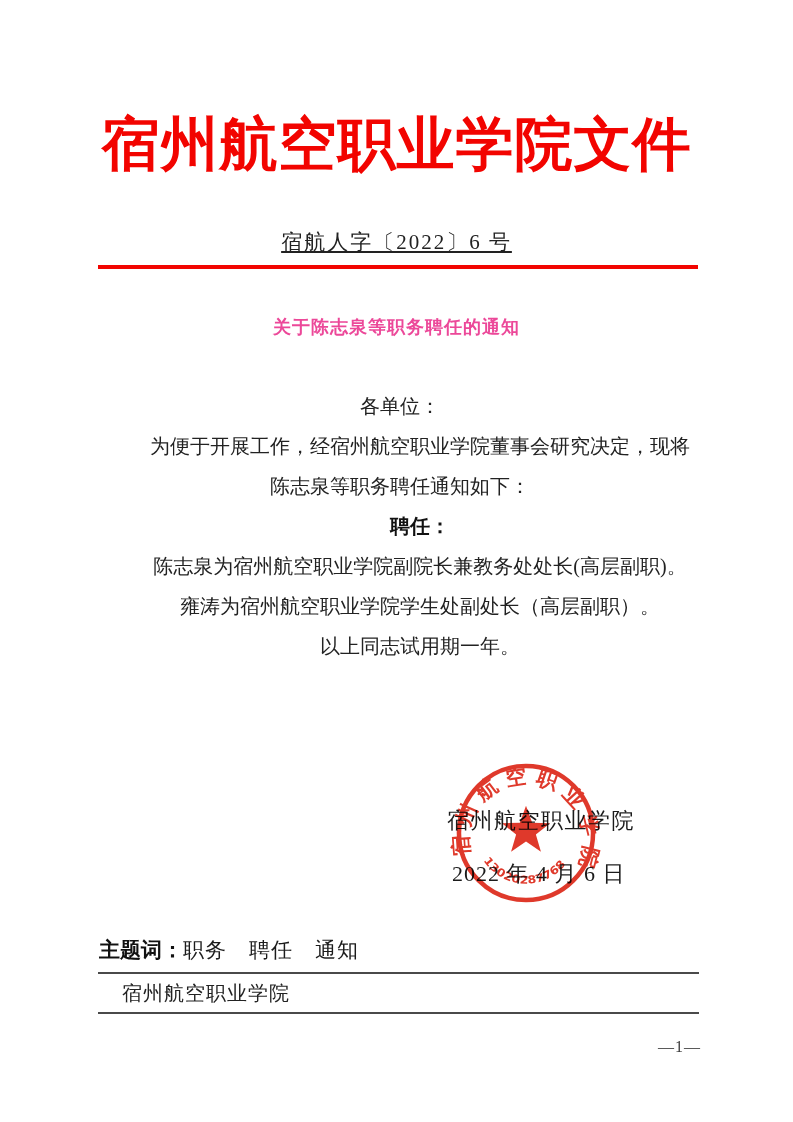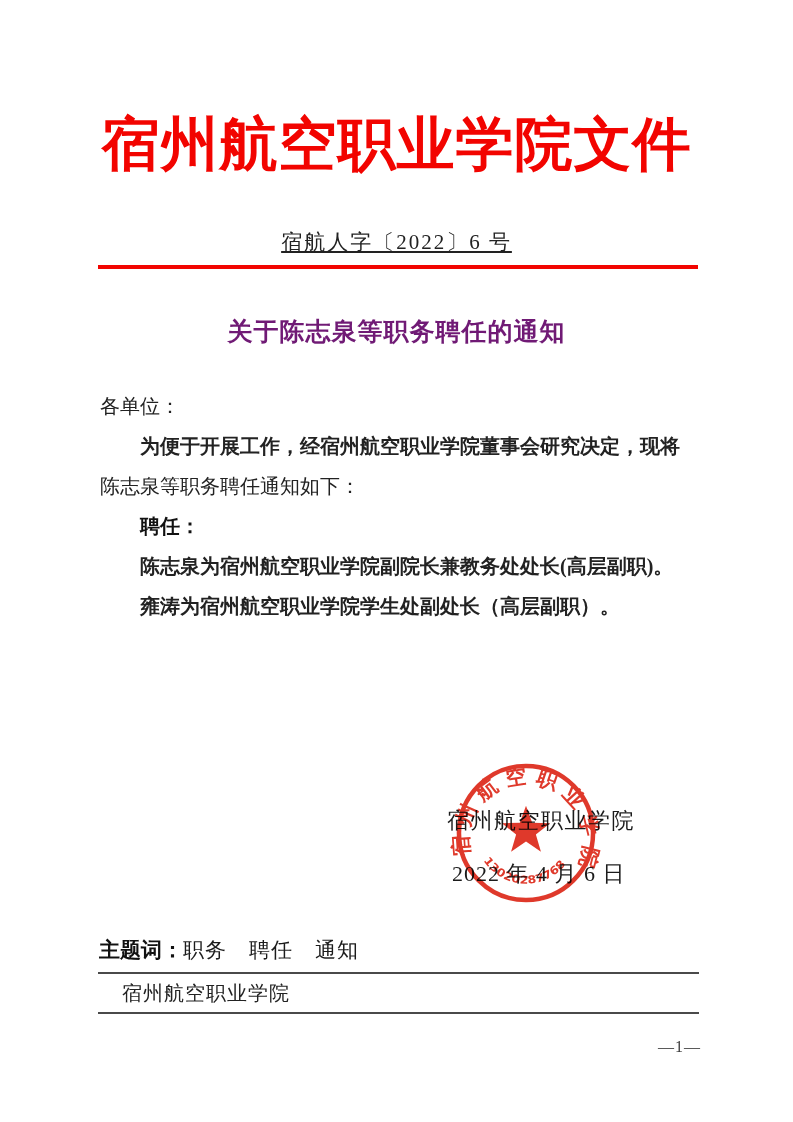--- a/index.html
+++ b/index.html
@@ -28,30 +28,30 @@
     letter-spacing:2px;
     text-decoration:underline;
   }
   .red-line{
     position:absolute;top:265px;left:98px;width:600px;height:4px;
     background:#f20400;
   }
   .doc-title{
     position:absolute;top:315px;left:0;width:100%;
     text-align:center;
-    font-size:25px;font-weight:bold;color:#701a75;
+    font-size:18px;font-weight:bold;color:#ec4899;
     font-family:Liberation Mono, monospace;
     letter-spacing:1px;
   }
   .body-block{
     position:absolute;top:386px;left:100px;width:600px;
     font-size:20px;line-height:40px;color:#222;
   }
-  .body-block p{margin:0;}
-  .indent{text-indent:2em;font-weight:bold;}
+  .body-block p{margin:0;text-align:center;}
+  .indent{text-indent:2em;}
   .bold-sans{
     font-weight:bold;
     font-family:Liberation Sans, sans-serif;
     color:#111;
   }
   
   .sig-org{
     position:absolute;top:806px;left:447px;
     font-size:22px;color:#1b1b1b;letter-spacing:1.5px;
     z-index:2;white-space:nowrap;
@@ -106,20 +106,21 @@
 
   <div class="doc-title">关于陈志泉等职务聘任的通知</div>
 
   <div class="body-block">
     <p>各单位：</p>
     <p class="indent">为便于开展工作，经宿州航空职业学院董事会研究决定，现将</p>
     <p>陈志泉等职务聘任通知如下：</p>
     <p class="indent bold-sans">聘任：</p>
     <p class="indent">陈志泉为宿州航空职业学院副院长兼教务处处长(高层副职)。</p>
     <p class="indent">雍涛为宿州航空职业学院学生处副处长（高层副职）。</p>
+    <p class="indent">以上同志试用期一年。</p>
   </div>
 
   <div class="sig-org">宿州航空职业学院</div>
   <div class="sig-date">2022 年 4 月 6 日</div>
 
   <svg class="seal" viewBox="0 0 170 170" xmlns="http://www.w3.org/2000/svg">
     <defs>
       <path id="sealTopArc" d="M 23 110 A 64 64 0 1 1 147 110" fill="none"></path>
       <path id="sealBottomArc" d="M 36 112 A 56 56 0 0 0 134 112" fill="none"></path>
     </defs>

